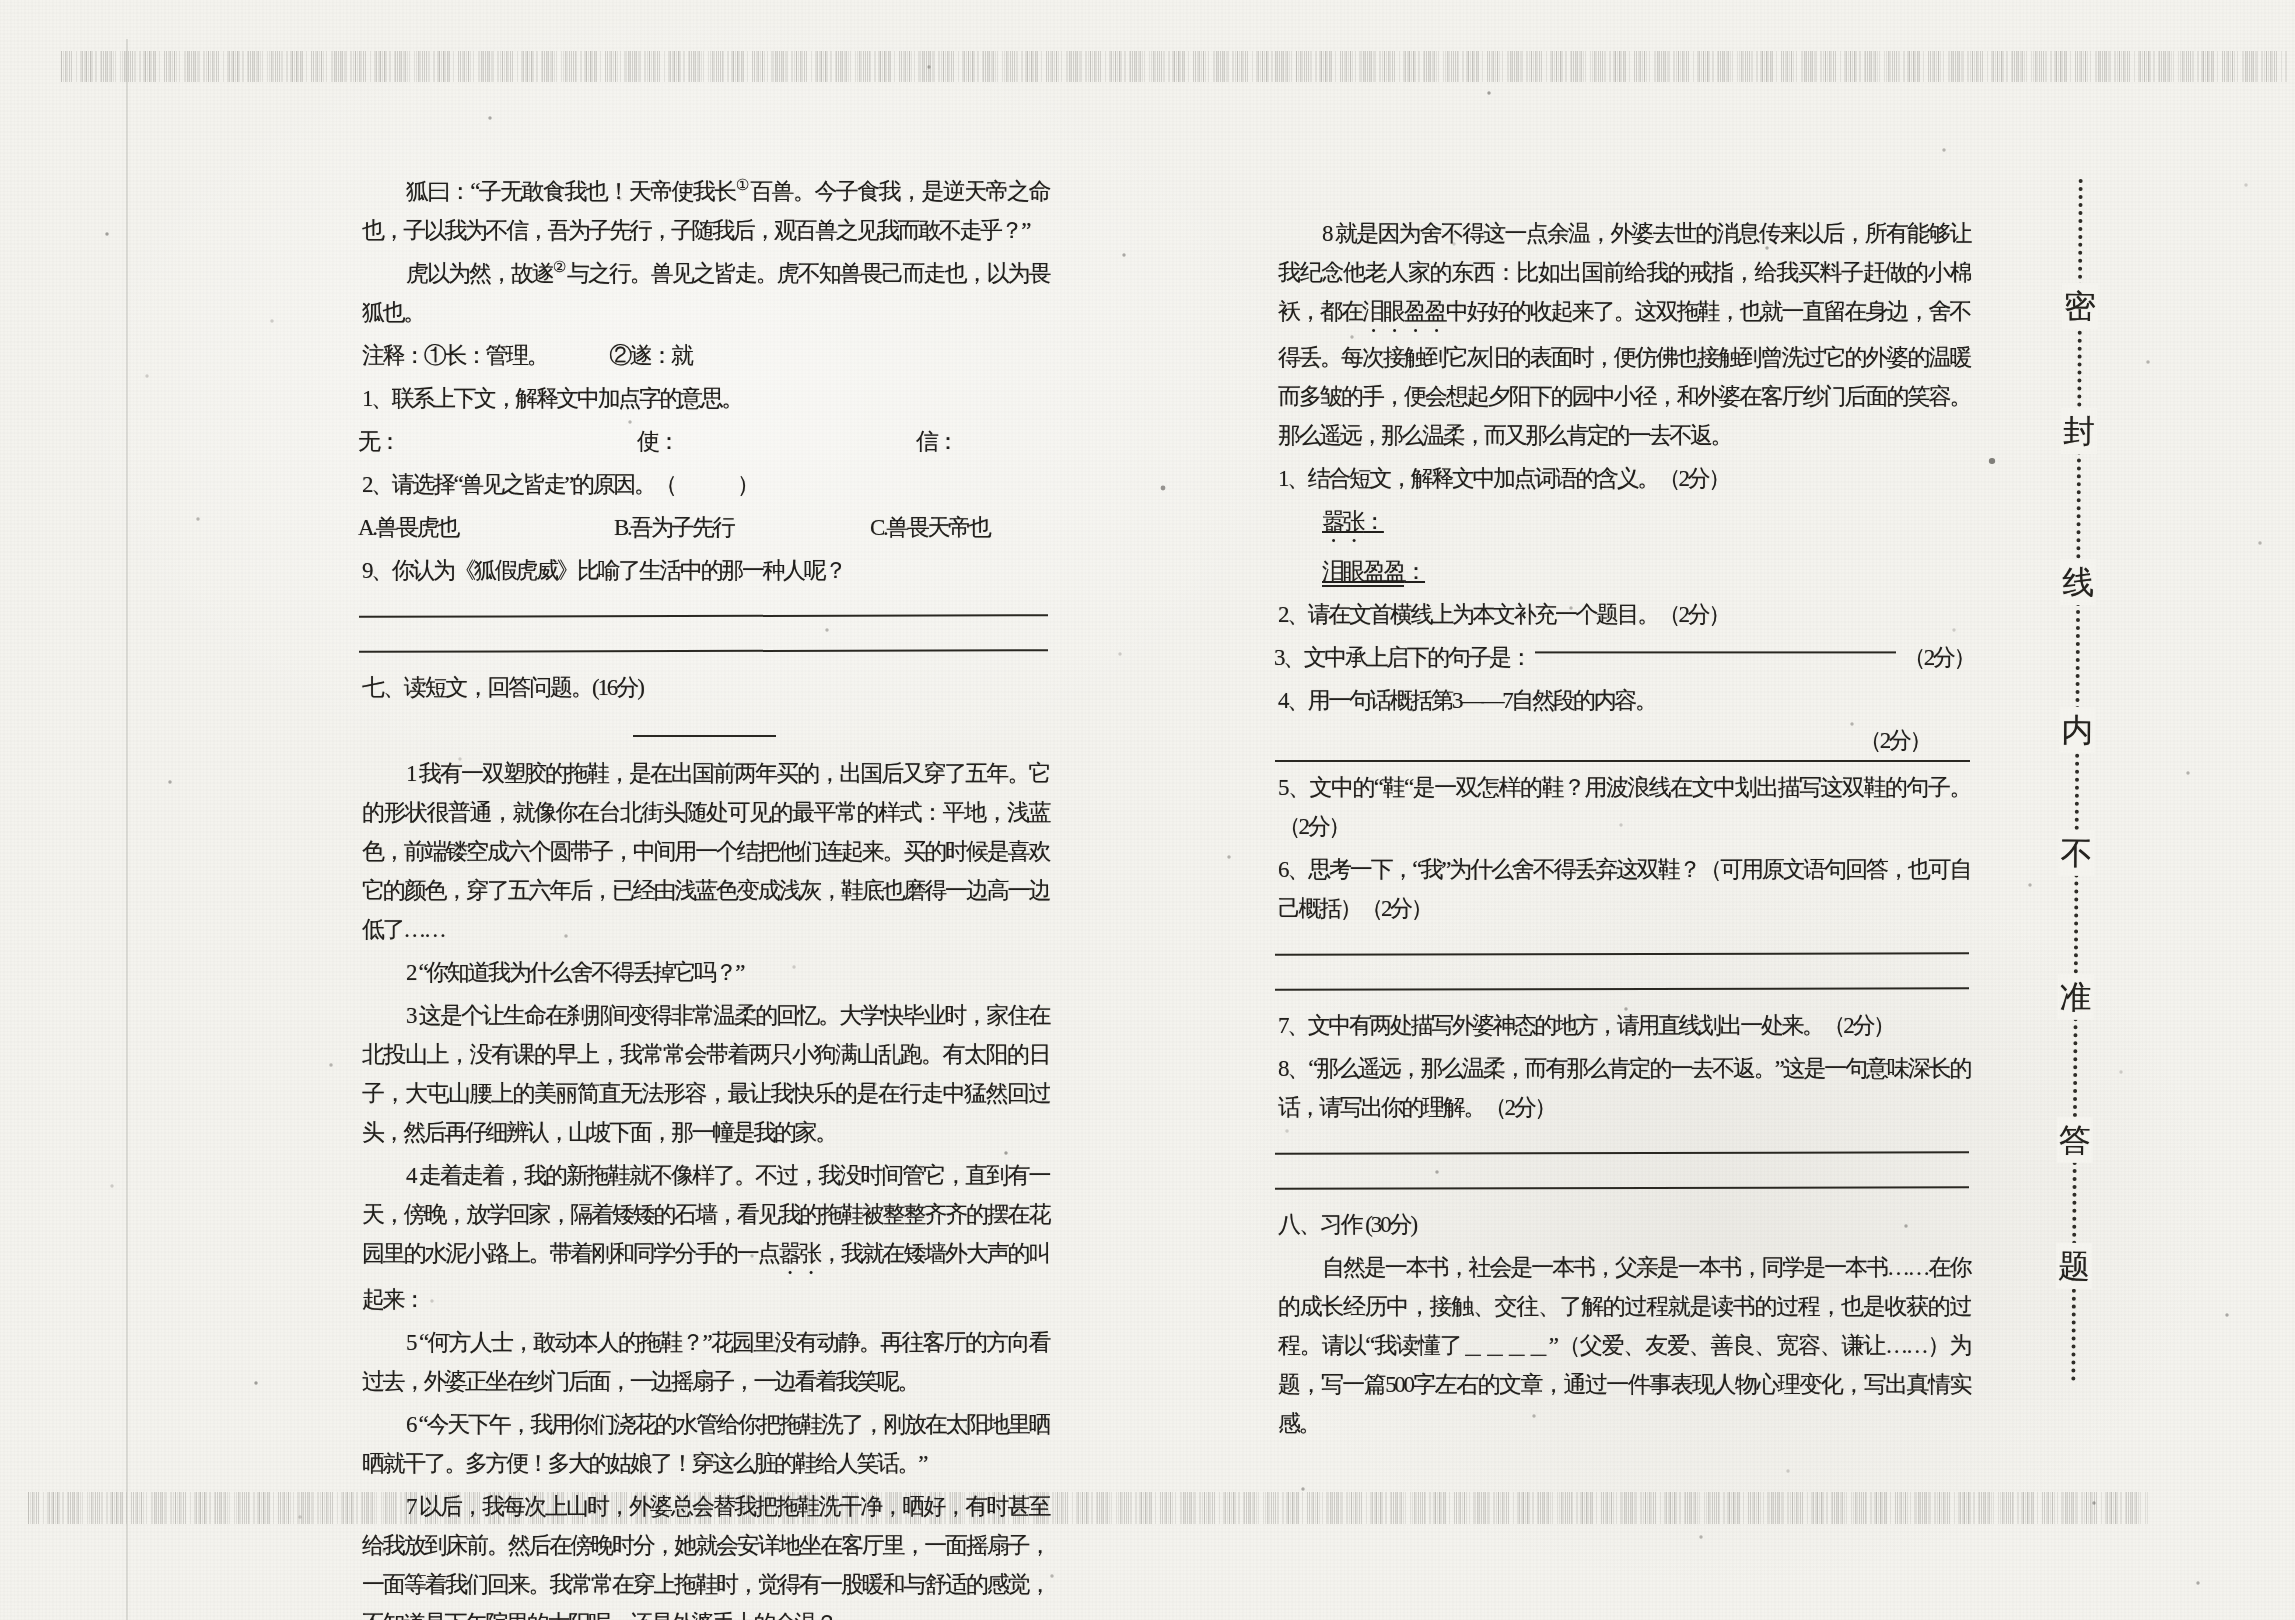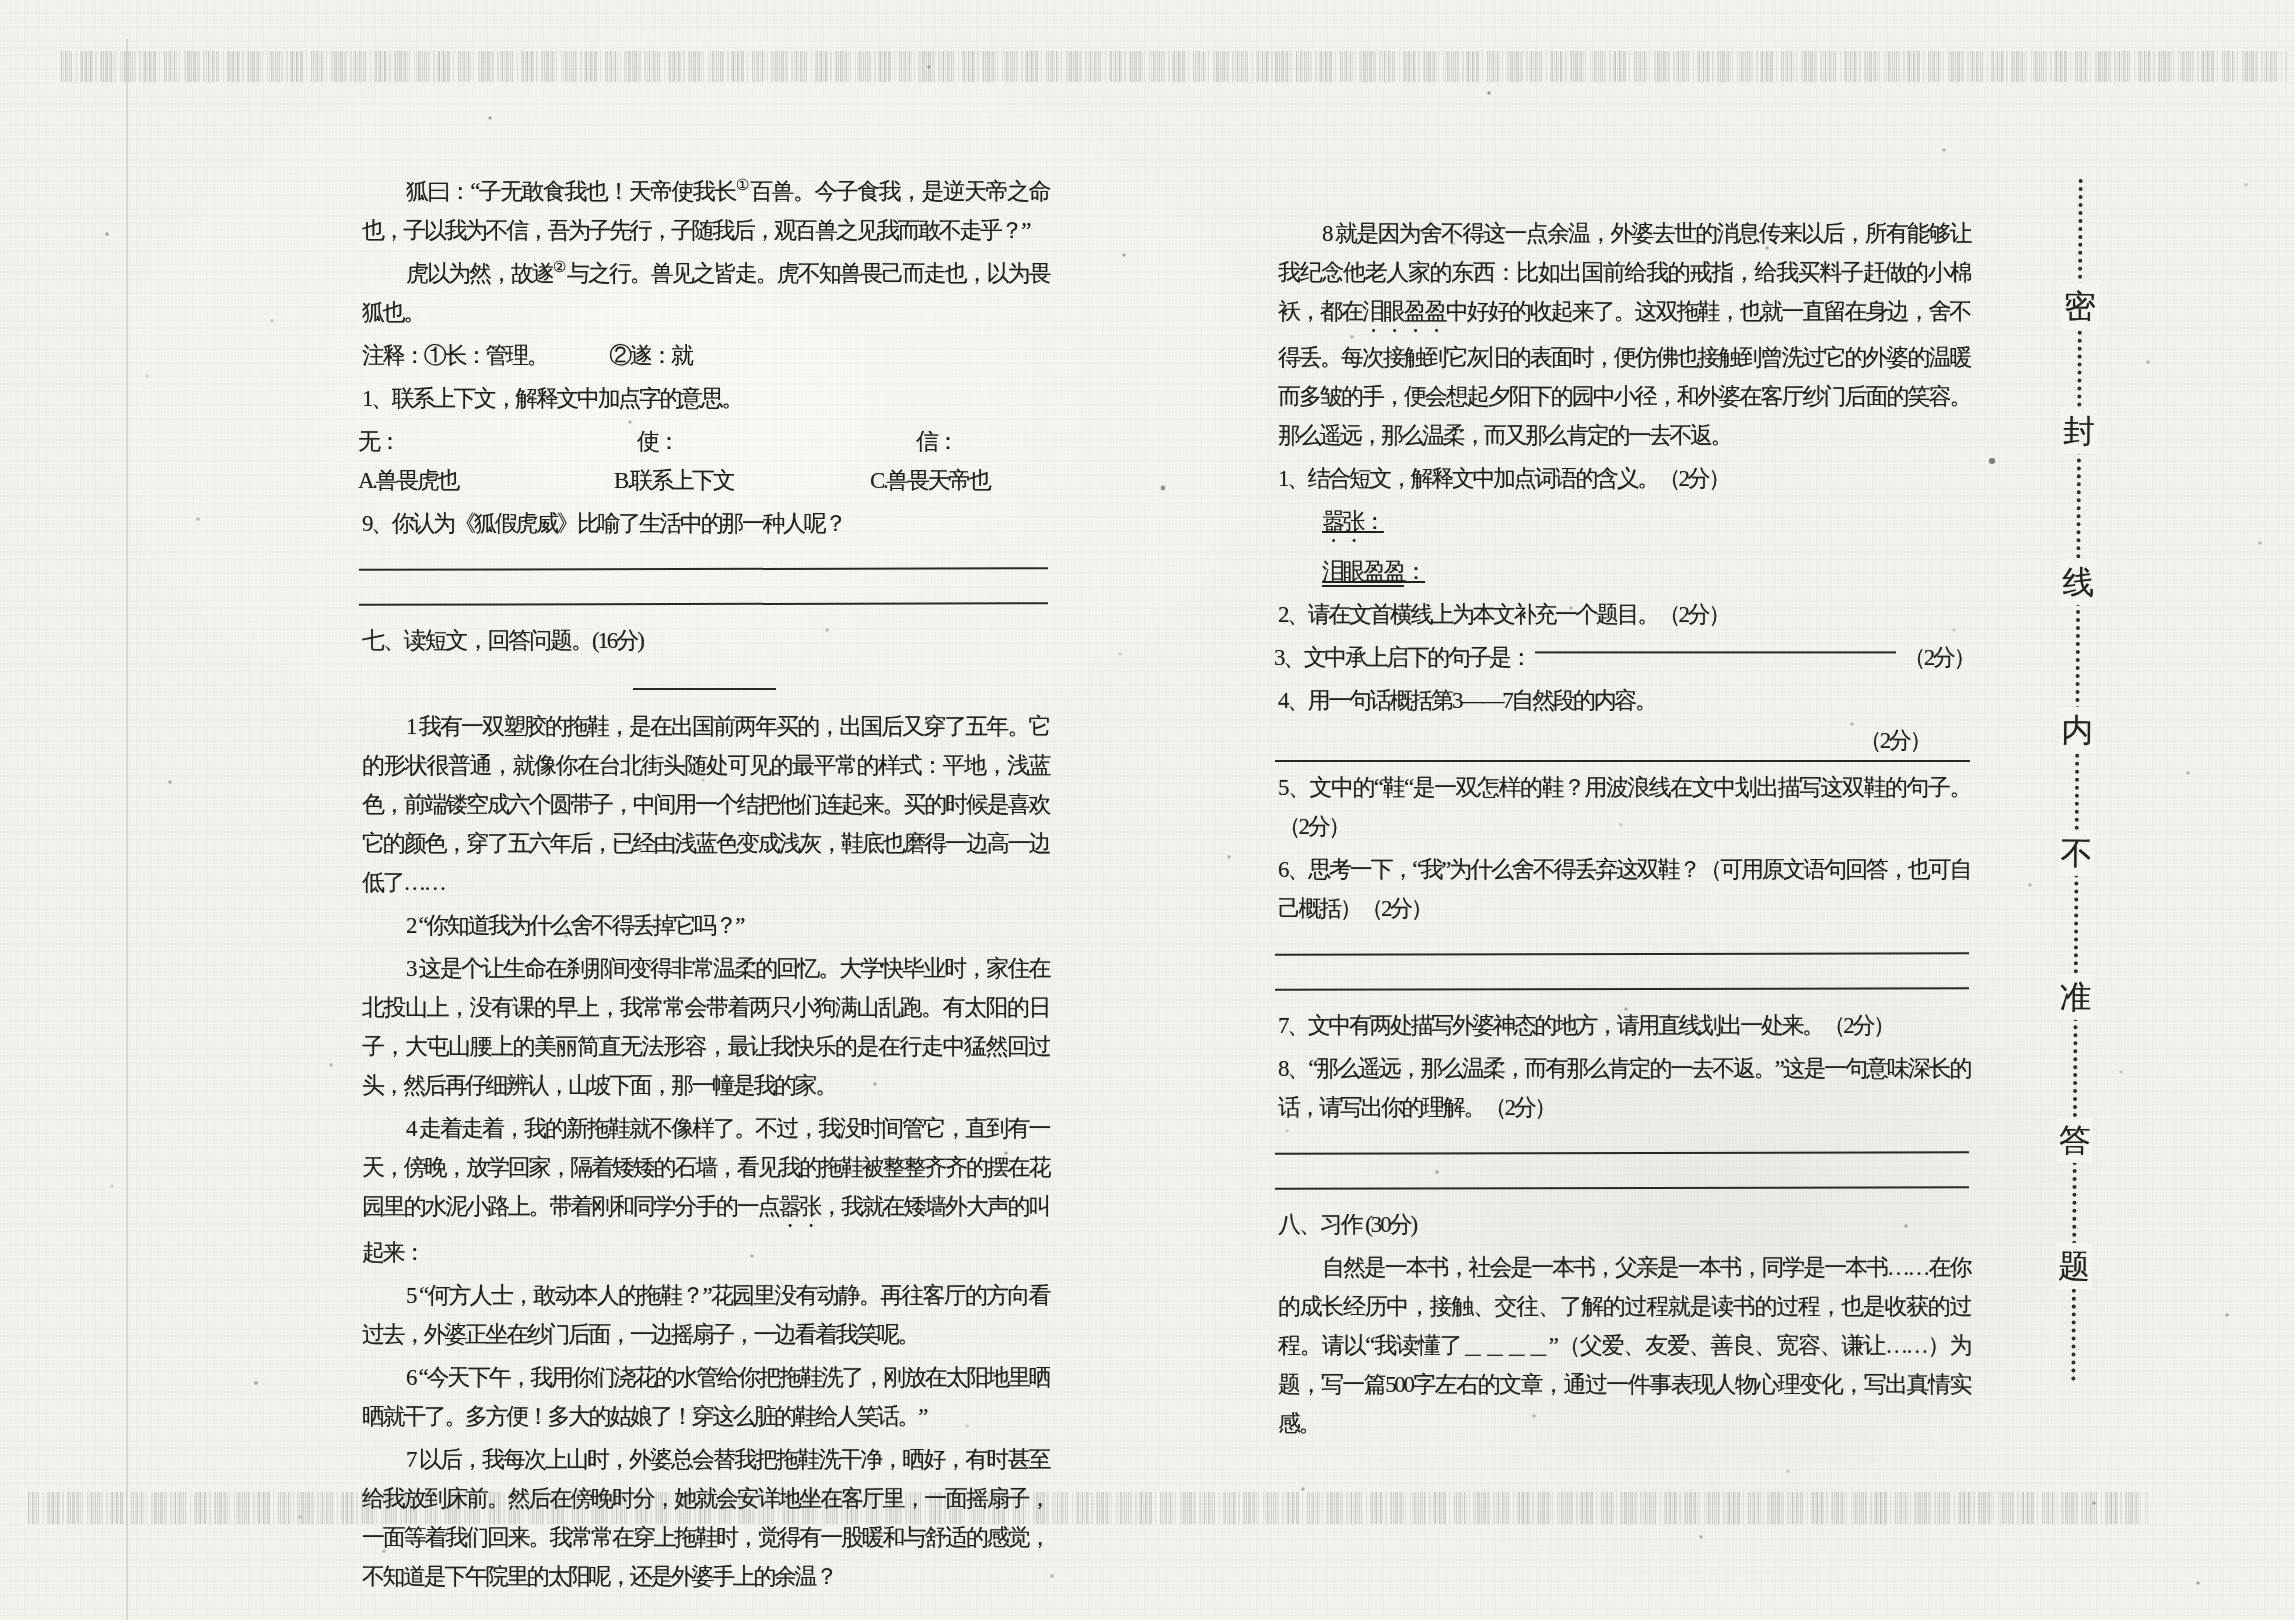--- a/index.html
+++ b/index.html
@@ -109,21 +109,22 @@
   <div class="band band-bottom"></div>
   <div class="fold-line"></div>
   <div class="specks"></div>
 
   <div id="left-col" class="col">
       <div class="b-p indent">狐曰：“子无敢食我也！天帝使我长<sup class="circ">①</sup>百兽。今子食我，是逆天帝之命也，子以我为不信，吾为子先行，子随我后，观百兽之见我而敢不走乎？”</div>
       <div class="b-p indent">虎以为然，故遂<sup class="circ">②</sup>与之行。兽见之皆走。虎不知兽畏己而走也，以为畏狐也。</div>
       <div class="b-p">注释：①长：管理。　　　②遂：就</div>
       <div class="b-p">1、联系上下文，解释文中加点字的意思。</div>
       <div class="b-fields"><span style="display: inline-block; width: 279px;">无：</span><span style="display: inline-block; width: 279px;">使：</span><span>信：</span></div>
-      <div class="b-choices"><span style="display: inline-block; width: 256px;">A.兽畏虎也</span><span style="display: inline-block; width: 256px;">B.联系上下文</span><span>C.兽畏天帝也</span></div>
+      <div class="b-p">2、请选择“兽见之皆走”的原因。（　　　）</div>
+      <div class="b-choices"><span style="display: inline-block; width: 256px;">A.兽畏虎也</span><span style="display: inline-block; width: 256px;">B.吾为子先行</span><span>C.兽畏天帝也</span></div>
       <div class="b-p">9、你认为《狐假虎威》比喻了生活中的那一种人呢？</div>
       <div class="b-underline"></div>
       <div class="b-underline"></div>
       <div class="b-heading">七、读短文，回答问题。(16分)</div>
       <div class="b-shortline"></div>
       <div class="b-p indent">1 我有一双塑胶的拖鞋，是在出国前两年买的，出国后又穿了五年。它的形状很普通，就像你在台北街头随处可见的最平常的样式：平地，浅蓝色，前端镂空成六个圆带子，中间用一个结把他们连起来。买的时候是喜欢它的颜色，穿了五六年后，已经由浅蓝色变成浅灰，鞋底也磨得一边高一边低了……</div>
       <div class="b-p indent">2 “你知道我为什么舍不得丢掉它吗？”</div>
       <div class="b-p indent">3 这是个让生命在刹那间变得非常温柔的回忆。大学快毕业时，家住在北投山上，没有课的早上，我常常会带着两只小狗满山乱跑。有太阳的日子，大屯山腰上的美丽简直无法形容，最让我快乐的是在行走中猛然回过头，然后再仔细辨认，山坡下面，那一幢是我的家。</div>
       <div class="b-p indent">4 走着走着，我的新拖鞋就不像样了。不过，我没时间管它，直到有一天，傍晚，放学回家，隔着矮矮的石墙，看见我的拖鞋被整整齐齐的摆在花园里的水泥小路上。带着刚和同学分手的一点<em class="em-dot">嚣张</em>，我就在矮墙外大声的叫起来：</div>
       <div class="b-p indent">5 “何方人士，敢动本人的拖鞋？”花园里没有动静。再往客厅的方向看过去，外婆正坐在纱门后面，一边摇扇子，一边看着我笑呢。</div>

